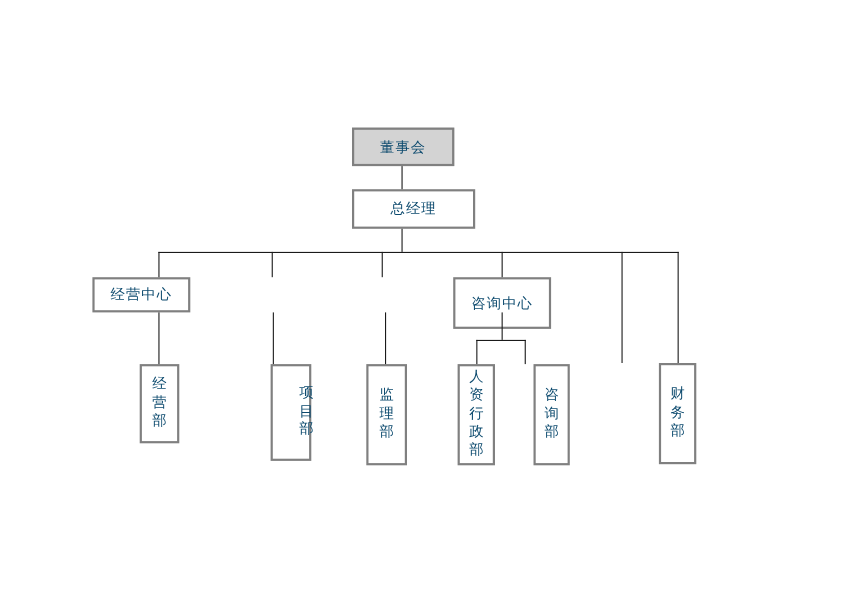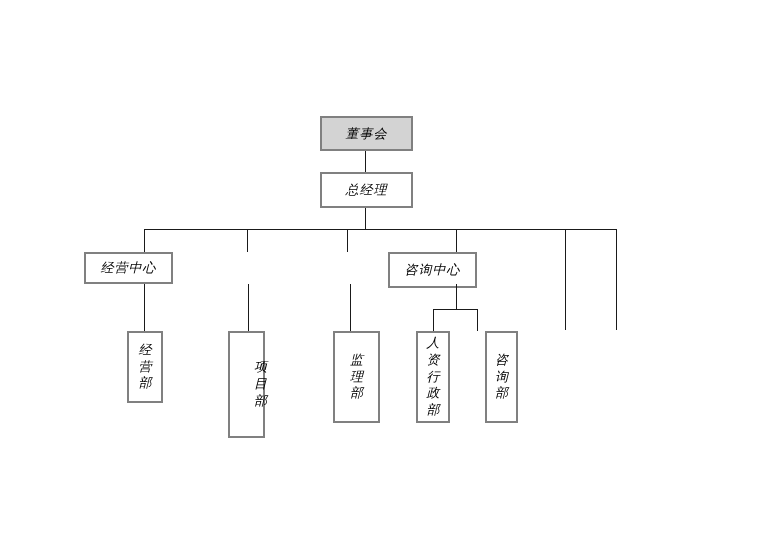--- a/index.html
+++ b/index.html
@@ -6,23 +6,22 @@
     margin: 0;
     padding: 0;
     background: #ffffff;
   }
   #canvas {
     position: relative;
     width: 768px;
     height: 547px;
     background: #ffffff;
     font-family: "DejaVu Sans", sans-serif;
-    color: #000000;
+    color: #0c4a6e;
     overflow: hidden;
-    font-style: italic;
   }
   .node {
     position: absolute;
     box-sizing: border-box;
     border: 2px solid #808080;
     background: #ffffff;
     display: flex;
     align-items: center;
     justify-content: center;
     font-size: 13px;
@@ -49,39 +48,42 @@
     background: #1a1a1a;
   }
 </style>
 </head>
 <body>
 
 <div id="canvas">
 
   <div class="node root" style="left:320px; top:116px; width:93px; height:35px;">董事会</div>
 
-  <div class="node" style="left:320px; top:172px; width:93px; height:36px;">总经理</div>
+  <div class="node" style="left:320px; top:172px; width:112px; height:36px;">总经理</div>
 
   <div class="node" style="left:84px; top:252px; width:89px; height:32px;">经营中心</div>
-  <div class="node" style="left:388px; top:252px; width:89px; height:36px;">咨询中心</div>
+  <div class="node" style="left:412px; top:252px; width:89px; height:47px;">咨询中心</div>
 
   <div class="node vert" style="left:127px; top:331px; width:36px; height:72px;">
     <span class="vlabel">经营部</span>
   </div>
-  <div class="node vert" style="left:228px; top:331px; width:37px; height:107px;padding-left:28px;">
+  <div class="node vert" style="left:246px; top:331px; width:37px; height:88px;padding-left:28px;">
     <span class="vlabel">项目部</span>
   </div>
-  <div class="node vert" style="left:333px; top:331px; width:47px; height:92px;">
+  <div class="node vert" style="left:333px; top:331px; width:37px; height:92px;">
     <span class="vlabel">监理部</span>
   </div>
   <div class="node vert" style="left:416px; top:331px; width:34px; height:92px;">
     <span class="vlabel">人资行政部</span>
   </div>
   <div class="node vert" style="left:461px; top:331px; width:33px; height:92px;margin-left:24px;">
     <span class="vlabel">咨询部</span>
+  </div>
+  <div class="node vert" style="left:599px; top:330px; width:34px; height:92px;">
+    <span class="vlabel">财务部</span>
   </div>
 
   <div class="line" style="left:365px; top:151px; width:1px; height:21px;"></div>
   <div class="line" style="left:365px; top:208px; width:1px; height:21px;"></div>
   <div class="line" style="left:144px; top:229px; width:473px; height:1px;"></div>
 
   <div class="line" style="left:144px; top:229px; width:1px; height:23px;"></div>
   <div class="line" style="left:247px; top:229px; width:1px; height:23px;"></div>
   <div class="line" style="left:347px; top:229px; width:1px; height:23px;"></div>
   <div class="line" style="left:456px; top:229px; width:1px; height:23px;"></div>

